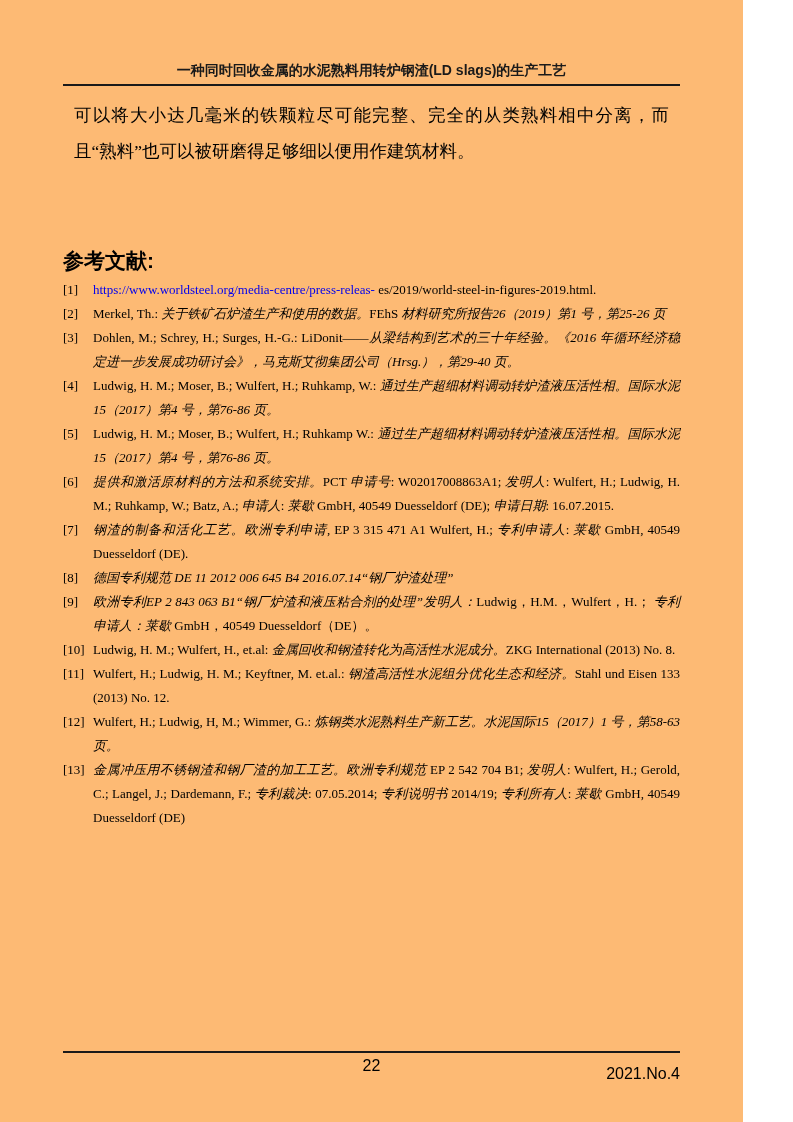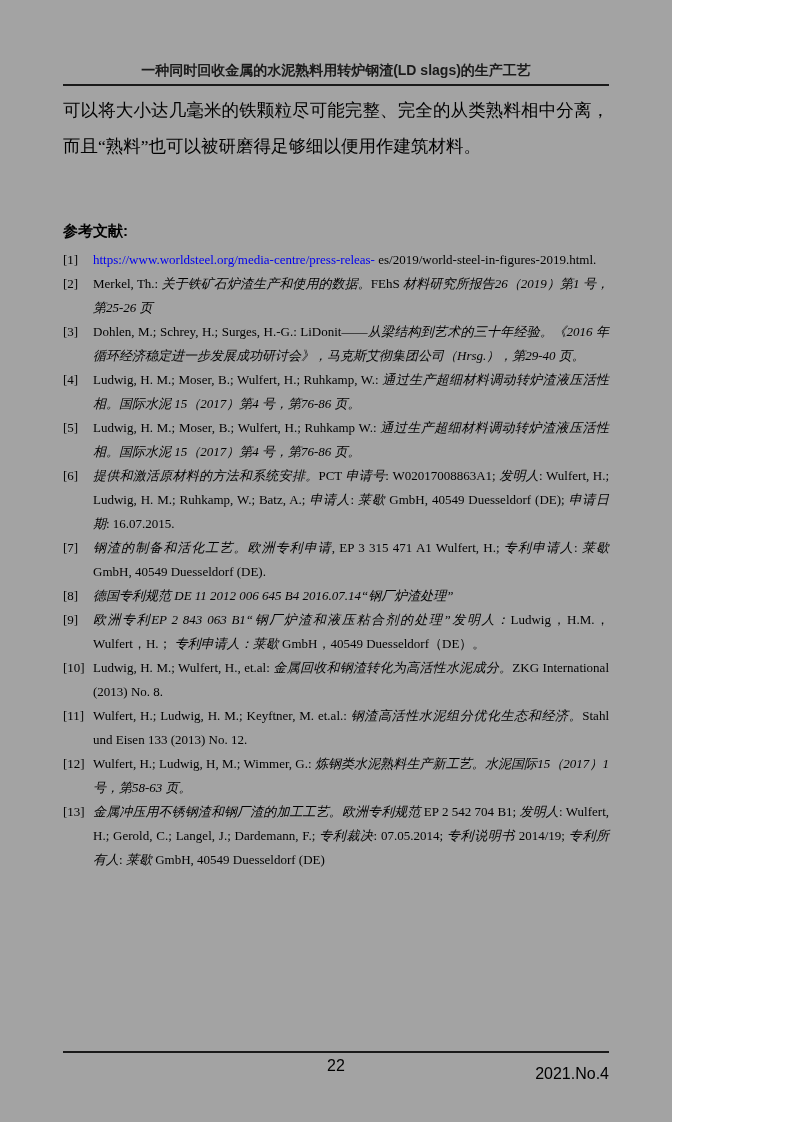--- a/index.html
+++ b/index.html
@@ -2,23 +2,23 @@
 <html style="--link-blue: #0000EE;"><head>
 <meta charset="utf-8">
 <style>
   html, body {
     margin: 0;
     padding: 0;
     background: #ffffff;
   }
   .page {
     position: relative;
-    width: 672px;
+    width: 743px;
     height: 1122px;
-    background: #a3a3a3;
+    background: #fdba74;
     color: #000000;
     font-family: "Liberation Serif", "DejaVu Serif", serif;
     overflow: hidden;
   }
   .header {
     margin: 62px 63px 0 63px;
     text-align: center;
     border-bottom: 2px solid #1a1a1a;
     padding-bottom: 5px;
   }
@@ -29,33 +29,33 @@
     line-height: 17px;
     color: #1a1a1a;
   }
   .body-text {
     margin: 6px 63px 0 63px;
     font-size: 17.5px;
     line-height: 36px;
     text-align: justify;
   }
   .body-text p {
-    margin: 0;
+    margin: 11px;
   }
   .body-text p.indent {
     text-indent: 2em;
   }
   .refs {
     margin: 0 63px;
   }
   .refs-heading {
-    margin-top: 56px;
+    margin-top: 81px;
     font-family: "Liberation Sans", "DejaVu Sans", sans-serif;
     font-weight: bold;
-    font-size: 15px;
+    font-size: 21px;
     line-height: 22px;
   }
   .ref-list {
     margin-top: 6px;
     font-size: 13px;
     line-height: 24px;
     text-align: justify;
   }
   .ref {
     position: relative;

